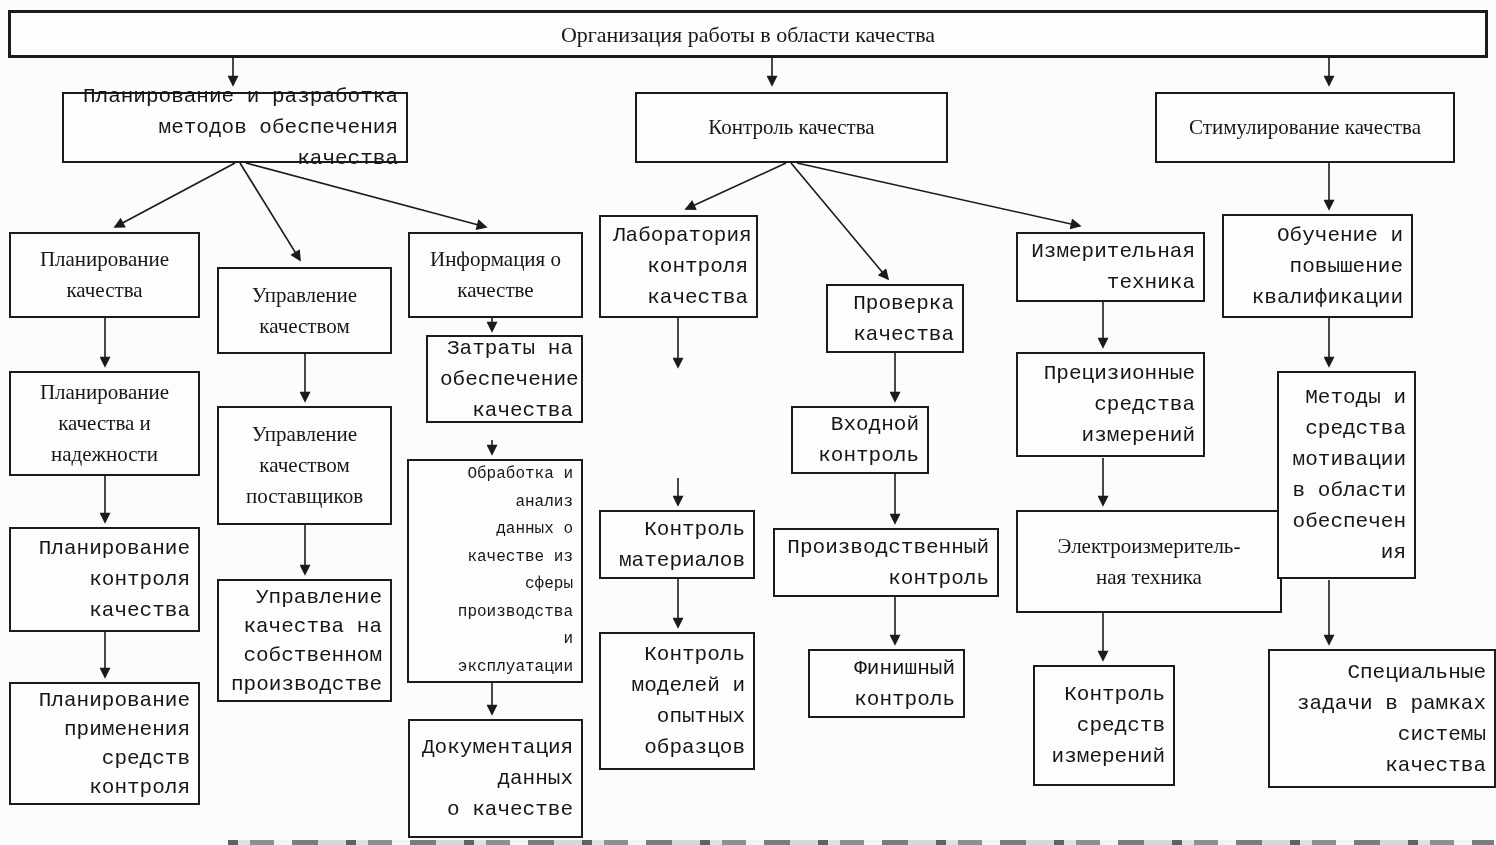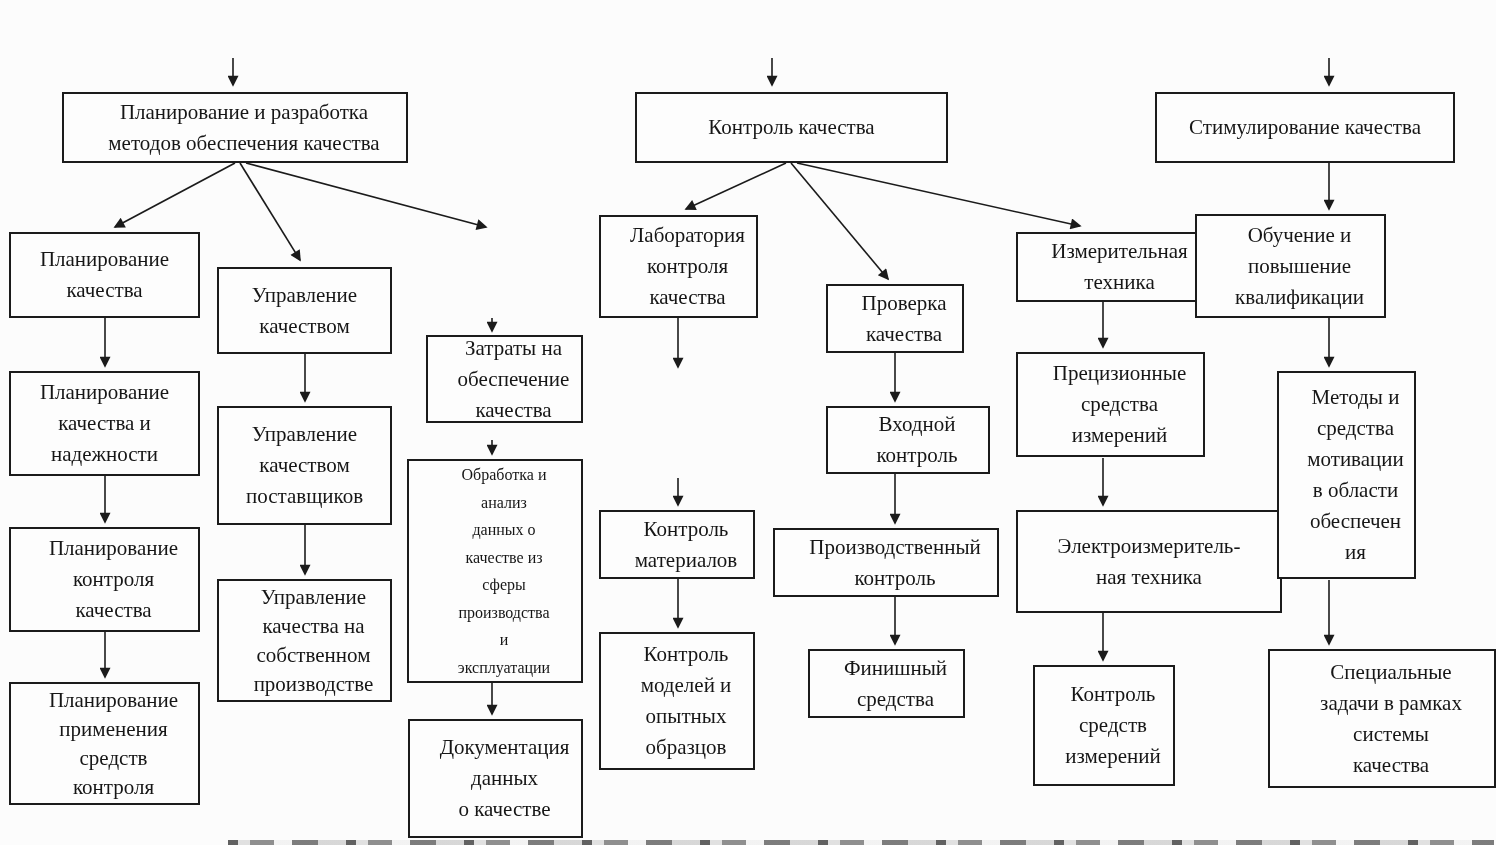--- a/index.html
+++ b/index.html
@@ -9,21 +9,21 @@
     overflow:hidden;
   }
   .wires{position:absolute;left:0;top:0;width:1496px;height:845px;z-index:0;}
   .box{
     position:absolute;z-index:1;box-sizing:border-box;
     border:2px solid #1b1b1b;background:#fdfdfd;
     display:flex;flex-direction:column;justify-content:center;
     font-size:21px;line-height:31px;white-space:pre-line;
     padding:3px 12px;text-align:center;
   }
-  .left{text-align:center;padding-left:26px;padding-right:8px;}
+  .left{text-align:right;padding-left:12px;padding-right:8px;font-family:Liberation Mono, monospace;}
   .root{border-width:3px;font-size:22px;}
   .tight{font-size:16px;line-height:27.5px;}
   .lh29{line-height:29px;}
   .crop-artifact{
     position:absolute;z-index:2;left:228px;right:2px;bottom:0;height:5px;
     background:repeating-linear-gradient(90deg,
       rgba(25,25,25,.85) 0 10px, rgba(25,25,25,.15) 10px 22px,
       rgba(25,25,25,.6) 22px 46px, rgba(25,25,25,.05) 46px 64px,
       rgba(25,25,25,.7) 64px 90px, rgba(25,25,25,.2) 90px 118px);
     opacity:.8;
@@ -77,20 +77,21 @@
 
       <line x1="1103" y1="302" x2="1103" y2="347" marker-end="url(#ah)"></line>
       <line x1="1103" y1="458" x2="1103" y2="505" marker-end="url(#ah)"></line>
       <line x1="1103" y1="613" x2="1103" y2="660" marker-end="url(#ah)"></line>
 
       <line x1="1329" y1="318" x2="1329" y2="366" marker-end="url(#ah)"></line>
       <line x1="1329" y1="580" x2="1329" y2="644" marker-end="url(#ah)"></line>
     </g>
   </svg>
 
+  <div class="box root" style="left:8px;top:10px;width:1480px;height:48px">Организация работы в области качества</div>
 
   <div class="box left" style="left:62px;top:92px;width:346px;height:71px">Планирование и разработка
 методов обеспечения качества</div>
   <div class="box" style="left:1155px;top:92px;width:300px;height:71px">Стимулирование качества</div>
   <div class="box" style="left:635px;top:92px;width:313px;height:71px">Контроль качества</div>
 
   <div class="box" style="left:9px;top:232px;width:191px;height:86px">Планирование
 качества</div>
   <div class="box" style="left:9px;top:371px;width:191px;height:105px">Планирование
 качества и
@@ -106,20 +107,22 @@
   <div class="box" style="left:217px;top:267px;width:175px;height:87px">Управление
 качеством</div>
   <div class="box" style="left:217px;top:406px;width:175px;height:119px">Управление
 качеством
 поставщиков</div>
   <div class="box left lh29" style="left:217px;top:579px;width:175px;height:123px">Управление
 качества на
 собственном
 производстве</div>
 
+  <div class="box" style="left:408px;top:232px;width:175px;height:86px">Информация о
+качестве</div>
   <div class="box left" style="left:426px;top:335px;width:157px;height:88px">Затраты на
 обеспечение
 качества</div>
   <div class="box left tight" style="left:407px;top:459px;width:176px;height:224px">Обработка и
 анализ
 данных о
 качестве из
 сферы
 производства
 и
@@ -133,39 +136,39 @@
 качества</div>
   <div class="box left" style="left:599px;top:510px;width:156px;height:69px">Контроль
 материалов</div>
   <div class="box left" style="left:599px;top:632px;width:156px;height:138px">Контроль
 моделей и
 опытных
 образцов</div>
 
   <div class="box left" style="left:826px;top:284px;width:138px;height:69px">Проверка
 качества</div>
-  <div class="box left" style="left:826px;top:406px;width:164px;height:68px">Входной
+  <div class="box left" style="left:791px;top:406px;width:138px;height:68px">Входной
 контроль</div>
   <div class="box left" style="left:773px;top:528px;width:226px;height:69px">Производственный
 контроль</div>
   <div class="box left" style="left:808px;top:649px;width:157px;height:69px">Финишный
-средства</div>
+контроль</div>
 
   <div class="box left" style="left:1016px;top:232px;width:189px;height:70px">Измерительная
 техника</div>
   <div class="box left" style="left:1016px;top:352px;width:189px;height:105px">Прецизионные
 средства
 измерений</div>
   <div class="box" style="left:1016px;top:510px;width:266px;height:103px">Электроизмеритель-
 ная техника</div>
   <div class="box left" style="left:1033px;top:665px;width:142px;height:121px">Контроль
 средств
 измерений</div>
 
-  <div class="box left" style="left:1195px;top:214px;width:191px;height:104px">Обучение и
+  <div class="box left" style="left:1222px;top:214px;width:191px;height:104px">Обучение и
 повышение
 квалификации</div>
   <div class="box left" style="left:1277px;top:371px;width:139px;height:208px">Методы и
 средства
 мотивации
 в области
 обеспечен
 ия</div>
   <div class="box left" style="left:1268px;top:649px;width:228px;height:139px">Специальные
 задачи в рамках

